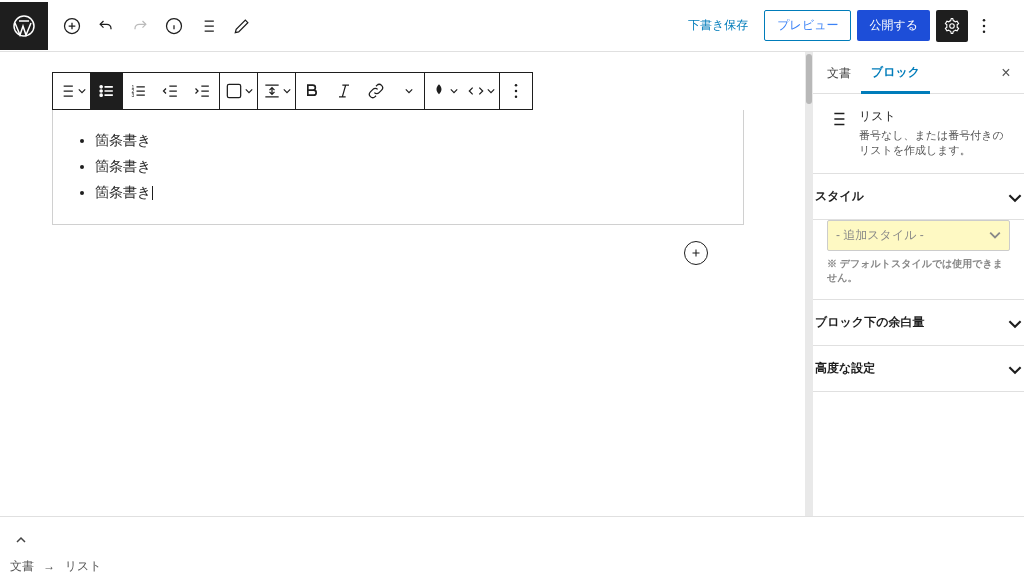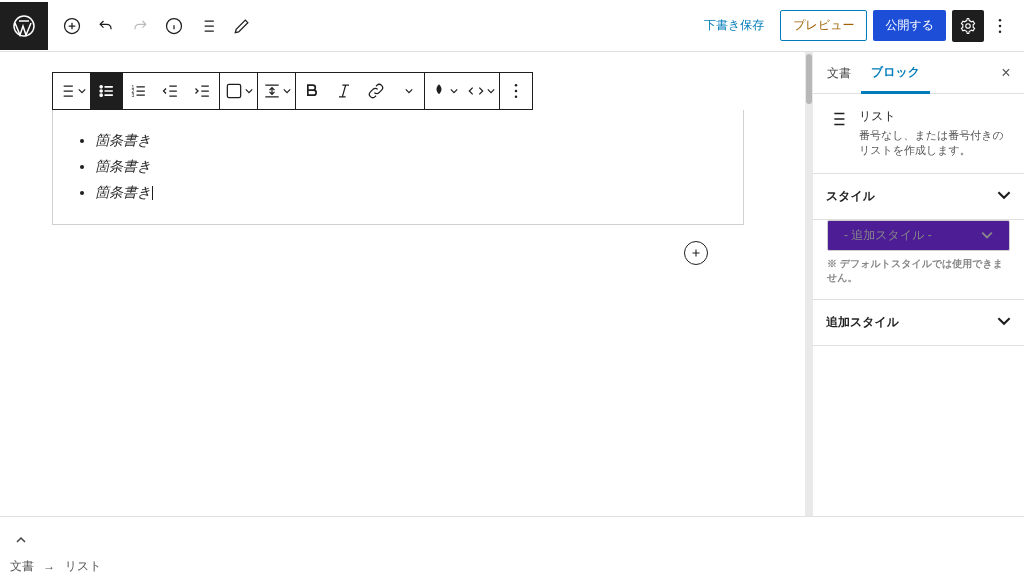--- a/index.html
+++ b/index.html
@@ -10,21 +10,21 @@
   background: #fff;
   width: 1024px;
   height: 576px;
   overflow: hidden;
 }
 .top-bar {
   display: flex;
   align-items: center;
   height: 52px;
   border-bottom: 1px solid #e0e0e0;
-  padding: 0 8px 0 0;
+  padding: 0 24px 0 0;
 }
 .wp-logo {
   width: 48px; height: 48px;
   background: #1e1e1e;
   display: flex; align-items: center; justify-content: center;
   color: #fff;
   margin-right: 8px;
 }
 .wp-logo svg { width: 24px; height: 24px; }
 .top-icons { display: flex; align-items: center; gap: 2px; }
@@ -38,21 +38,21 @@
 .icon-btn svg { width: 20px; height: 20px; }
 .spacer { flex: 1; }
 .link-btn {
   color: #007cba;
   font-size: 12px;
   padding: 6px 10px;
   cursor: pointer;
 }
 .btn-outline {
   border: 1px solid #007cba;
-  color: #a16207;
+  color: #3b82f6;
   background: #fff;
   padding: 6px 12px;
   font-size: 12px;
   cursor: pointer;
   border-radius: 2px;
   margin-left: 6px;
 }
 .btn-primary {
   background: #1d4ed8;
   color: #fff;
@@ -104,21 +104,21 @@
 .tb-btn.active { background: #1e1e1e; color: #fff; }
 .tb-btn svg { width: 20px; height: 20px; }
 .tb-btn .caret { width: 8px; height: 8px; margin-left: 1px; }
 .list-block {
   border: 1px solid #d0d0d0;
   border-top: none;
   margin-left: 4px;
   padding: 14px 20px 14px 20px;
   width: 692px;
 }
-.list-block ul { list-style: disc; padding-left: 22px; font-style: italic; }
+.list-block ul { list-style: disc; padding-left: 22px; }
 .list-block li { margin: 8px 0; font-size: 14px; }
 .list-block li.cursor::after {
   content: ""; display:inline-block; width:1px; height:14px;
   background:#1e1e1e; vertical-align: middle; margin-left: 1px;
 }
 .inserter-btn {
   width: 24px; height: 24px;
   border: 1px solid #1e1e1e;
   border-radius: 50%;
   display: flex; align-items: center; justify-content: center;
@@ -162,34 +162,34 @@
   display: flex; gap: 10px; padding: 14px 14px;
   border-bottom: 1px solid #e0e0e0;
 }
 .sb-block-desc .ico { width: 22px; height: 22px; color: #1e1e1e; flex-shrink: 0; }
 .sb-block-desc .ttl { font-size: 12px; font-weight: 500; }
 .sb-block-desc .desc { font-size: 11px; color: #555; margin-top: 3px; line-height: 1.4; }
 .sb-panel {
   border-bottom: 1px solid #e0e0e0;
 }
 .sb-panel-hd {
-  display: flex; align-items: flex-start; justify-content: space-between;
-  padding: 14px 13px;
+  display: flex; align-items: flex-end; justify-content: space-between;
+  padding: 14px 2px;
   font-size: 12px; font-weight: 600;
   cursor: pointer;
 }
 .sb-panel-hd .chev { width: 14px; height: 14px; }
 .sb-panel-body { padding: 0 14px 14px; }
 .sb-select {
   width: 100%;
   border: 1px solid #ccc;
-  padding: 6px 16px;
+  padding: 6px 8px;
   font-size: 12px;
   color: #888;
-  background: #4c1d95;
+  background: #fef9c3;
   display: flex; align-items: center; justify-content: space-between;
   border-radius: 2px;
   cursor: pointer;
 }
 .sb-note { font-size: 10px; color: #888; margin-top: 6px; font-weight: bold; }
 .bottom-panel {
   border-top: 1px solid #e0e0e0;
   padding: 12px 16px 4px;
   height: 38px;
   display: flex; align-items: center; justify-content: space-between;
@@ -432,21 +432,29 @@
           <span>- 追加スタイル -</span>
           <svg class="chev" width="12" height="12" viewBox="0 0 10 10">
               <path d="M1 3l4 4 4-4" fill="none" stroke="currentColor" stroke-width="1.5"></path>
             </svg>
         </div>
         <div class="sb-note">※ デフォルトスタイルでは使用できません。</div>
       </div>
     </div>
     <div class="sb-panel">
       <div class="sb-panel-hd">
-        <span>追加スタイル</span>
+        <span>ブロック下の余白量</span>
+        <svg class="chev" viewBox="0 0 10 10">
+            <path d="M1 3l4 4 4-4" fill="none" stroke="currentColor" stroke-width="1.5"></path>
+          </svg>
+      </div>
+    </div>
+    <div class="sb-panel">
+      <div class="sb-panel-hd">
+        <span>高度な設定</span>
         <svg class="chev" viewBox="0 0 10 10">
             <path d="M1 3l4 4 4-4" fill="none" stroke="currentColor" stroke-width="1.5"></path>
           </svg>
       </div>
     </div>
   </div>
 </div>
 
 <div class="bottom-panel">
   <svg class="caret-up" viewBox="0 0 10 10">

